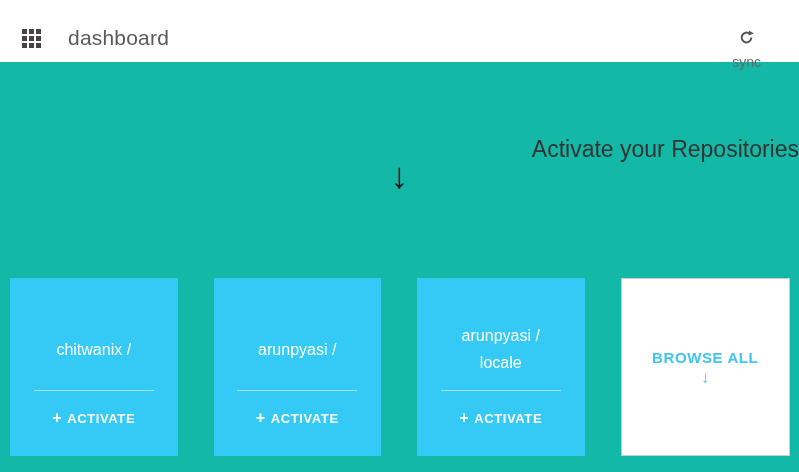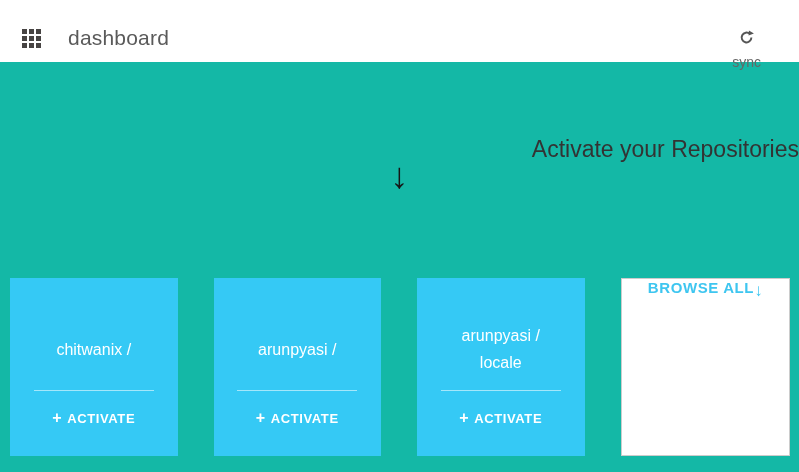--- a/index.html
+++ b/index.html
@@ -60,21 +60,21 @@
   .activate-btn {
     background: transparent; border: none; color: #fff; cursor: pointer;
     display: flex; align-items: center; justify-content: center; gap: 5px;
     margin: 19px auto 0; font-family: inherit;
     font-size: 13px; font-weight: 700; letter-spacing: 0.6px;
   }
   .plus-glyph { font-size: 16px; font-weight: 700; line-height: 1; }
 
   .browse-card {
     background: #fff; border: 1px solid #cccccc; cursor: pointer;
-    display: flex; flex-direction: row; justify-content: center;
+    display: flex; flex-direction: column; justify-content: center;
     color: #3ec6f0; text-align: center;
   }
   .browse-label { font-size: 15px; font-weight: 700; letter-spacing: 0.6px; }
   .browse-arrow { font-size: 17px; font-weight: 700; margin-top: 3px; line-height: 1; }
 </style>
 </head>
 <body>
 
 <div class="page">
 

